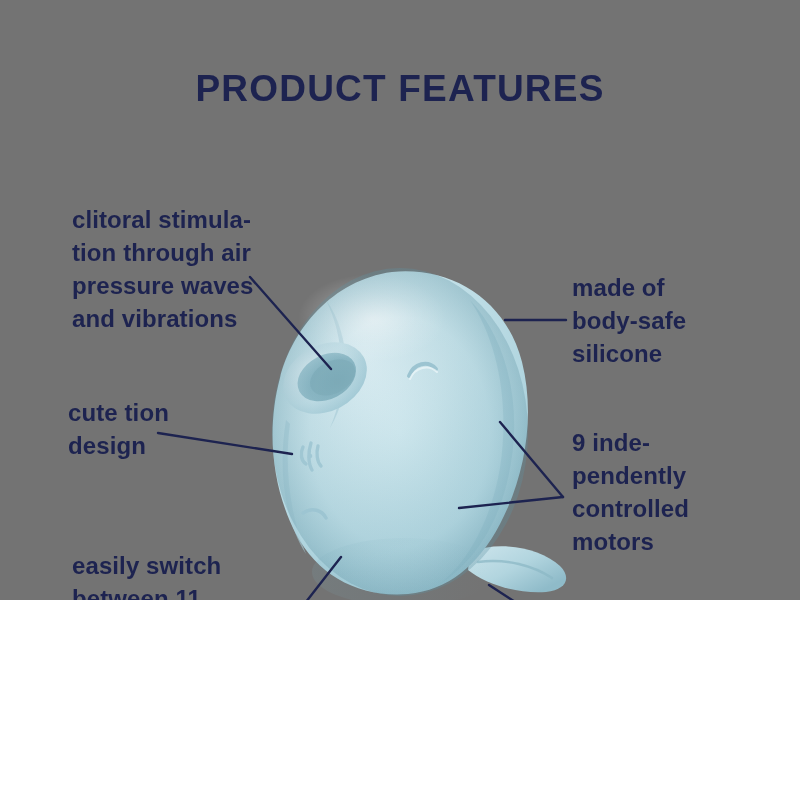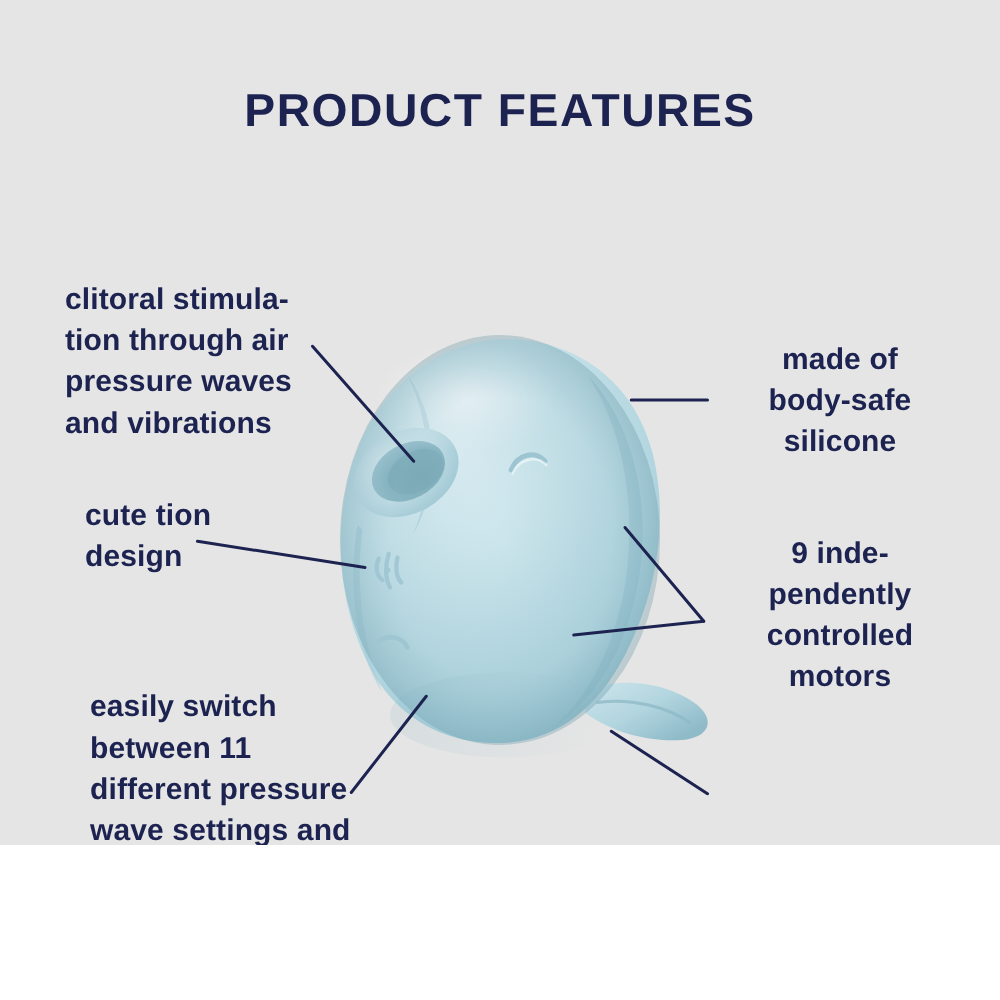--- a/index.html
+++ b/index.html
@@ -7,22 +7,22 @@
     margin: 0;
     padding: 0;
     background: #ffffff;
   }
   body {
     font-family: "Liberation Sans", sans-serif;
   }
   #infographic {
     position: relative;
     width: 800px;
-    height: 676px;
-    background: #e5e5e5;
+    height: 600px;
+    background: #737373;
     overflow: hidden;
   }
   
   .title {
     position: absolute;
     left: 0;
     top: 68px;
     width: 800px;
     text-align: center;
     font-size: 37px;
@@ -36,23 +36,23 @@
     position: absolute;
     color: #1d2350;
     font-size: 24px;
     line-height: 33px;
     font-weight: bold;
     letter-spacing: 0.1px;
     white-space: pre-line;
     font-family: "Liberation Sans", sans-serif;
   }
   .callout.left  { text-align: left; }
-  .callout.right { text-align: center; }
-
-  #callout-suction   { left: 52px;  top: 203px; width: 230px; margin-top: 20px; }
+  .callout.right { text-align: left; }
+
+  #callout-suction   { left: 72px;  top: 203px; width: 230px; }
   #callout-design    { left: 68px;  top: 396px; width: 200px; }
   #callout-settings  { left: 72px;  top: 549px; width: 250px; }
   #callout-silicone  { left: 572px; top: 271px; width: 200px; }
   #callout-motors    { left: 572px; top: 426px; width: 200px; }
   #callout-charging  { left: 572px; top: 616px; width: 210px; }
 
   
   #leaders, #product {
     position: absolute;
     left: 0;

